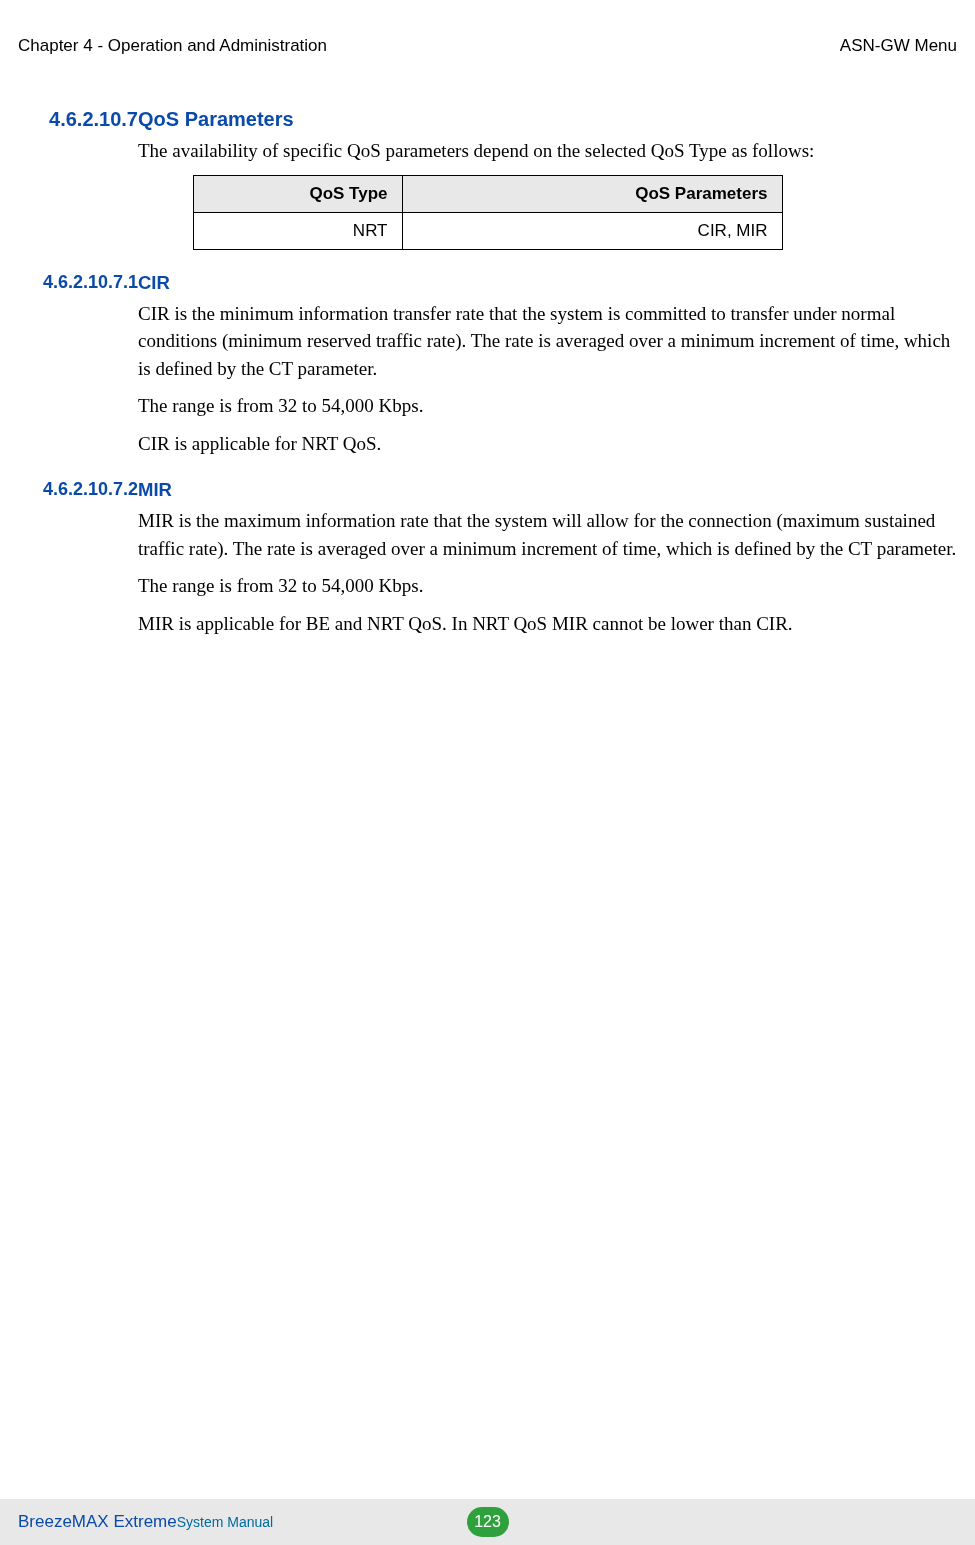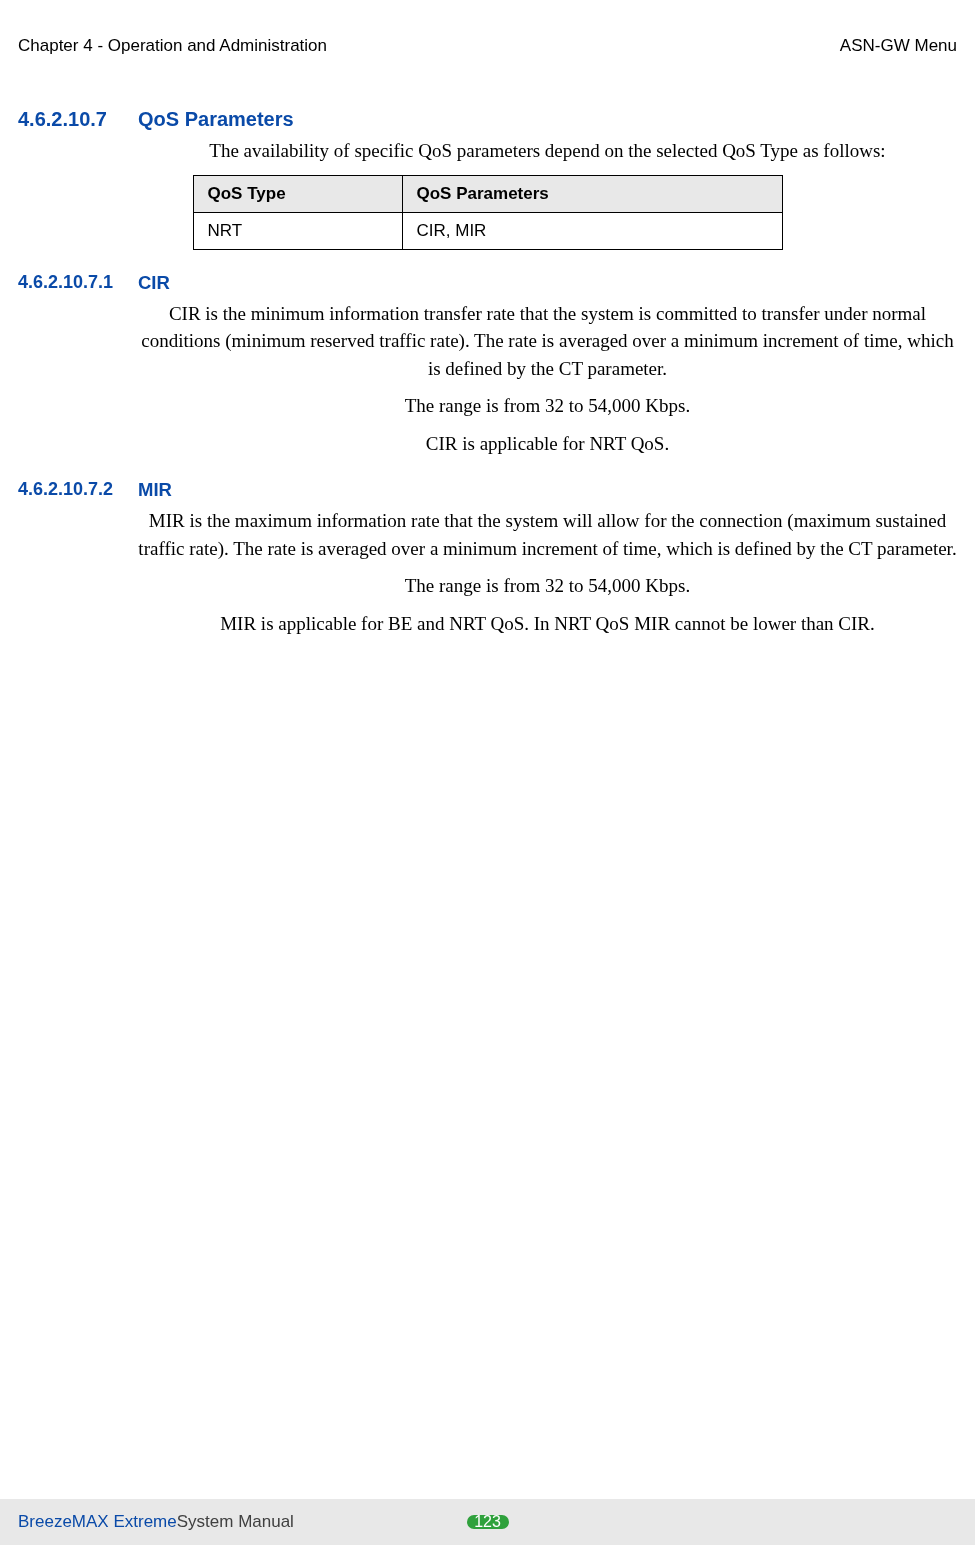--- a/index.html
+++ b/index.html
@@ -25,20 +25,21 @@
     font-size: 17px;
     color: #000;
   }
   .content {
     padding: 30px 18px 0 18px;
   }
   .section-row {
     display: flex;
     align-items: flex-start;
     margin-top: 22px;
+    text-align: right;
   }
   .section-num {
     width: 120px;
     flex-shrink: 0;
     color: #0a4aa8;
     font-weight: bold;
     font-size: 20px;
   }
   .section-num.sub {
     font-size: 18px;
@@ -52,38 +53,37 @@
     font-size: 18.5px;
   }
   .body-text {
     margin-left: 120px;
     font-family: Georgia, 'Times New Roman', serif;
     font-size: 19px;
     line-height: 1.45;
     color: #000;
     margin-top: 6px;
     margin-bottom: 10px;
-    text-align: center;
   }
   .table-caption {
     text-align: center;
     font-weight: bold;
     font-size: 17px;
     margin-top: 32px;
     margin-bottom: 6px;
   }
   table.qos {
     margin: 0 auto;
     border-collapse: collapse;
     width: 590px;
   }
   table.qos th, table.qos td {
     border: 1px solid #000;
     padding: 8px 14px;
-    text-align: left;
+    text-align: right;
     font-size: 17px;
     font-family: Arial, Helvetica, sans-serif;
   }
   table.qos th {
     background: #e8e8e8;
     font-weight: bold;
   }
   table.qos th:first-child, table.qos td:first-child {
     width: 180px;
   }
@@ -98,30 +98,30 @@
     align-items: center;
     justify-content: flex-start;
     padding: 0 18px;
     box-sizing: border-box;
   }
   .footer-left {
     color: #0a4aa8;
     font-size: 17px;
   }
   .footer-right {
-    color: #404040;
-    font-size: 17px;
+    color: #0369a1;
+    font-size: 14px;
   }
   .footer-center {
     position: absolute;
     left: 50%;
     top: 50%;
     transform: translate(-50%, -50%);
     width: 42px;
-    height: 14px;
+    height: 30px;
     background: #2fa13c;
     border-radius: 16px;
     color: #fff;
     display: flex;
     align-items: center;
     justify-content: center;
     font-size: 16px;
   }
   .table-wrap {
     margin-bottom: 6px;

